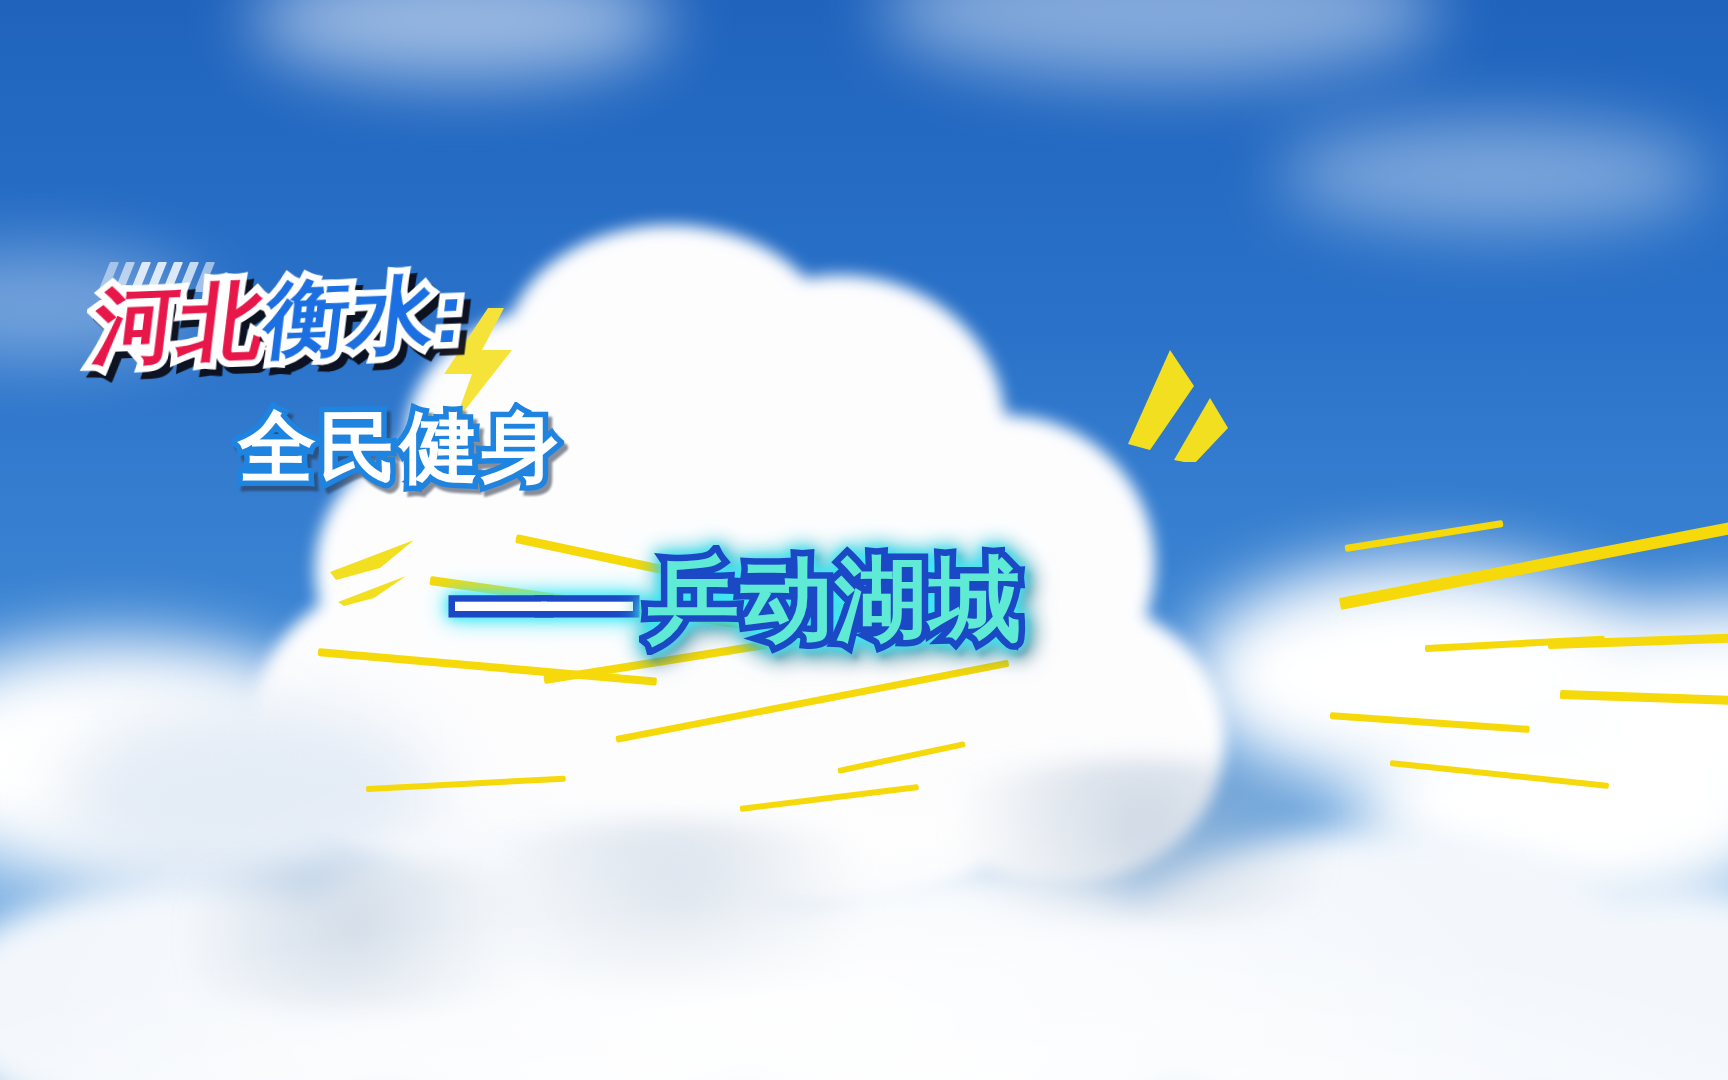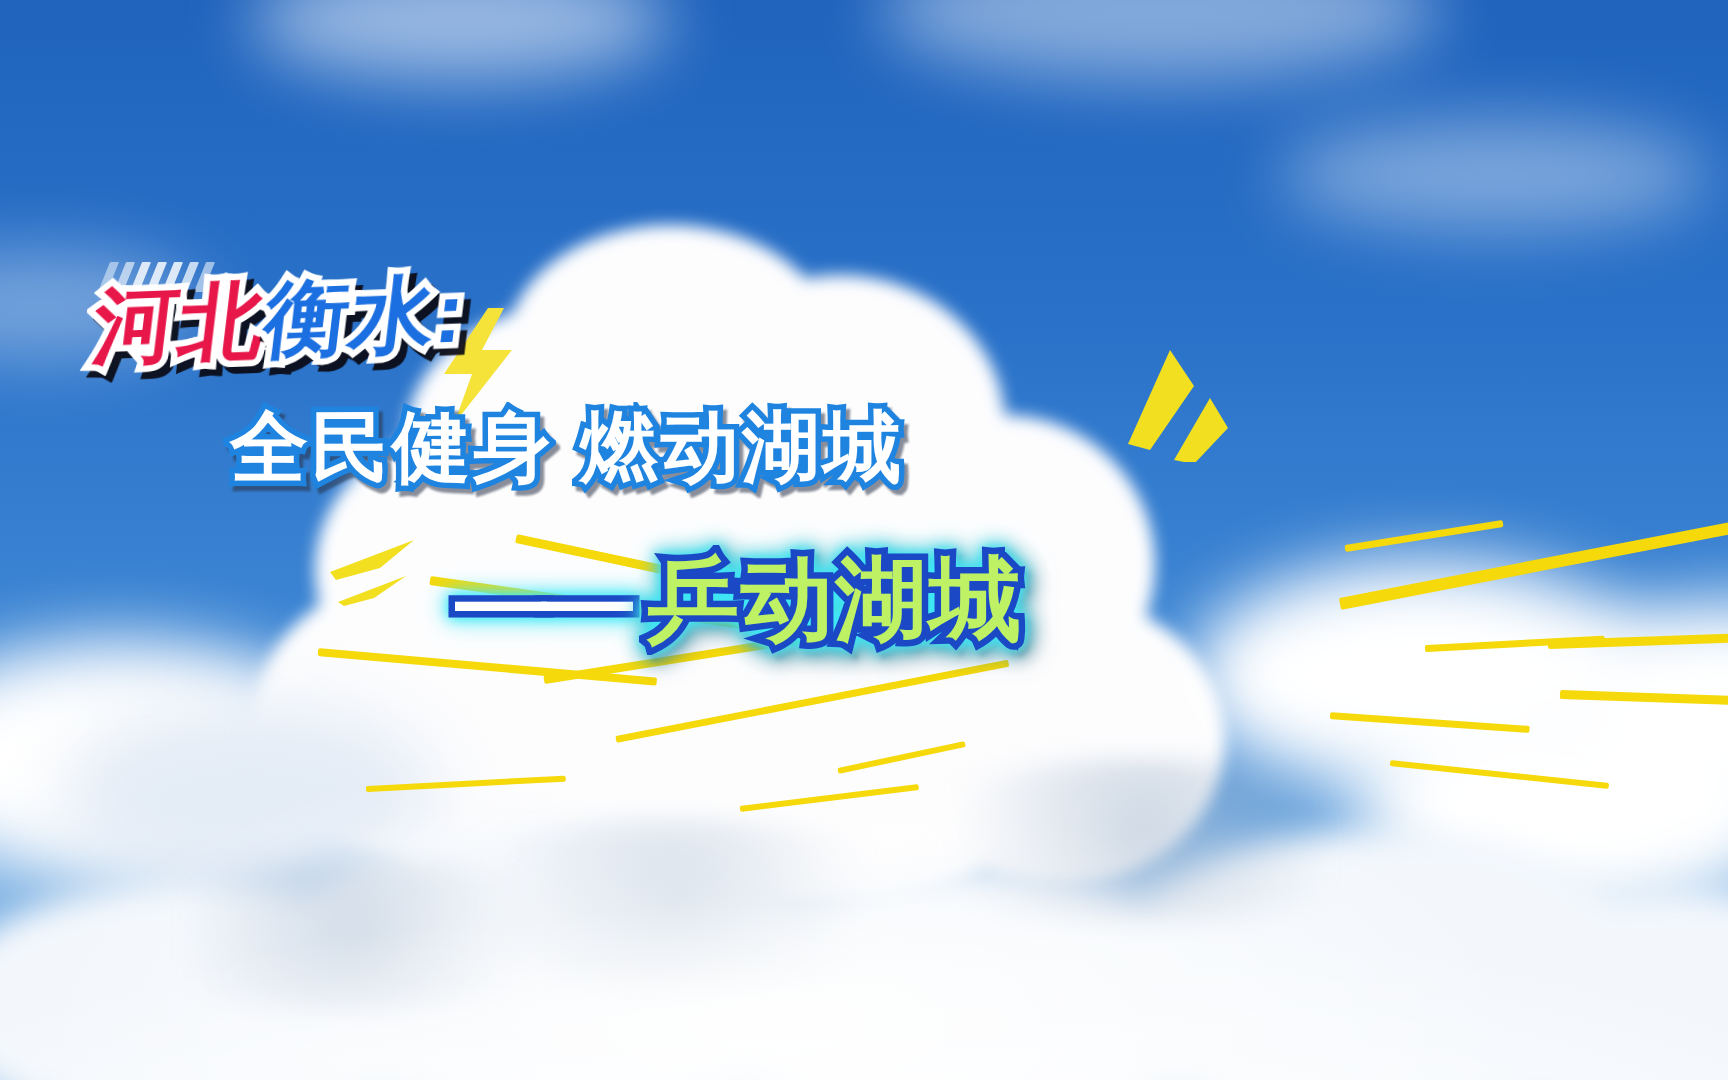--- a/index.html
+++ b/index.html
@@ -80,21 +80,21 @@
     display:inline-block;
     -webkit-text-stroke:13px #ffffff;
     paint-order:stroke fill;
     filter:drop-shadow(7px 7px 0 rgba(10,10,20,.92));
   }
   .line1 .red{color:#e8174a;}
   .line1 .blue{color:#1b6fe0;}
 
   
   .line2{
-    left:230px;top:408px;
+    left:238px;top:408px;
     font-size:78px;
     letter-spacing:3px;
     display:flex;align-items:baseline;gap:26px;
   }
   .line2 .seg{
     display:inline-block;color:#ffffff;
     paint-order:stroke fill;
     filter:drop-shadow(4px 5px 1px rgba(40,50,70,.55));
   }
   .line2 .o-blue{-webkit-text-stroke:11px #1f84e0;}
@@ -105,21 +105,21 @@
     left:455px;top:553px;
     font-size:92px;
     letter-spacing:2px;
     display:flex;align-items:baseline;gap:20px;
   }
   .line3 .seg{
     display:inline-block;
     paint-order:stroke fill;
   }
   .line3 .white{
-    color:#bef264;
+    color:#5eead4;
     -webkit-text-stroke:13px #1b49c6;
     filter:drop-shadow(0 0 6px #3ee8f5) drop-shadow(0 0 11px #3ee8f5) drop-shadow(5px 6px 2px rgba(30,40,70,.5));
   }
   .line3 .yellow{
     color:#f7 e600;color:#f5e600;
     -webkit-text-stroke:13px #1b49c6;
     filter:drop-shadow(0 0 6px #3ee8f5) drop-shadow(0 0 11px #3ee8f5) drop-shadow(5px 6px 2px rgba(30,40,70,.5));
   }
   .line3 .dash{
     color:#ffffff;
@@ -225,21 +225,20 @@
 
   <div class="title-block">
 
     <div class="ln line1">
       <span class="seg red">河北</span>
       <span class="seg blue">衡水:</span>
     </div>
 
     <div class="ln line2">
       <span class="seg o-blue">全民健身</span>
-      <span class="seg o-blue">燃动湖城</span>
     </div>
 
     <div class="ln line3">
       <span class="seg dash">——</span>
       <span class="seg white">乒动湖城</span>
     </div>
 
   </div>
 
 </div>

